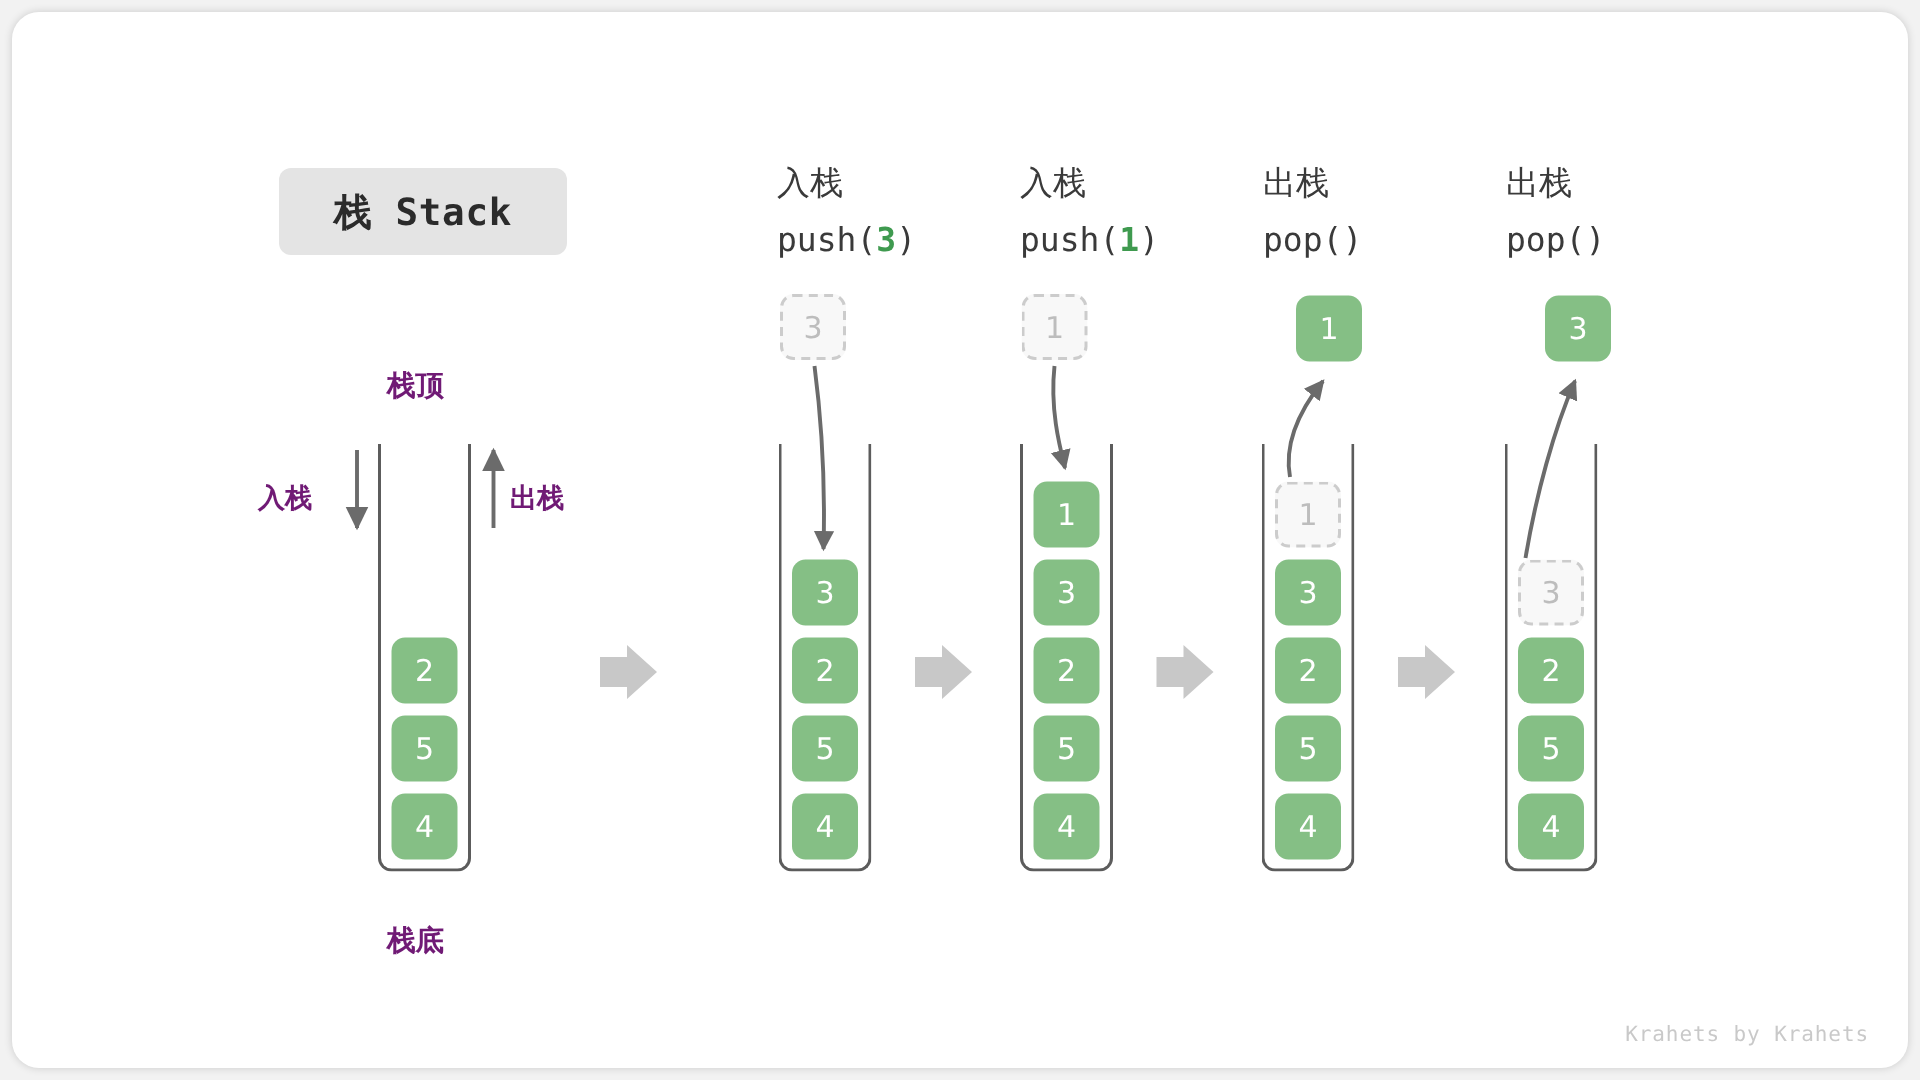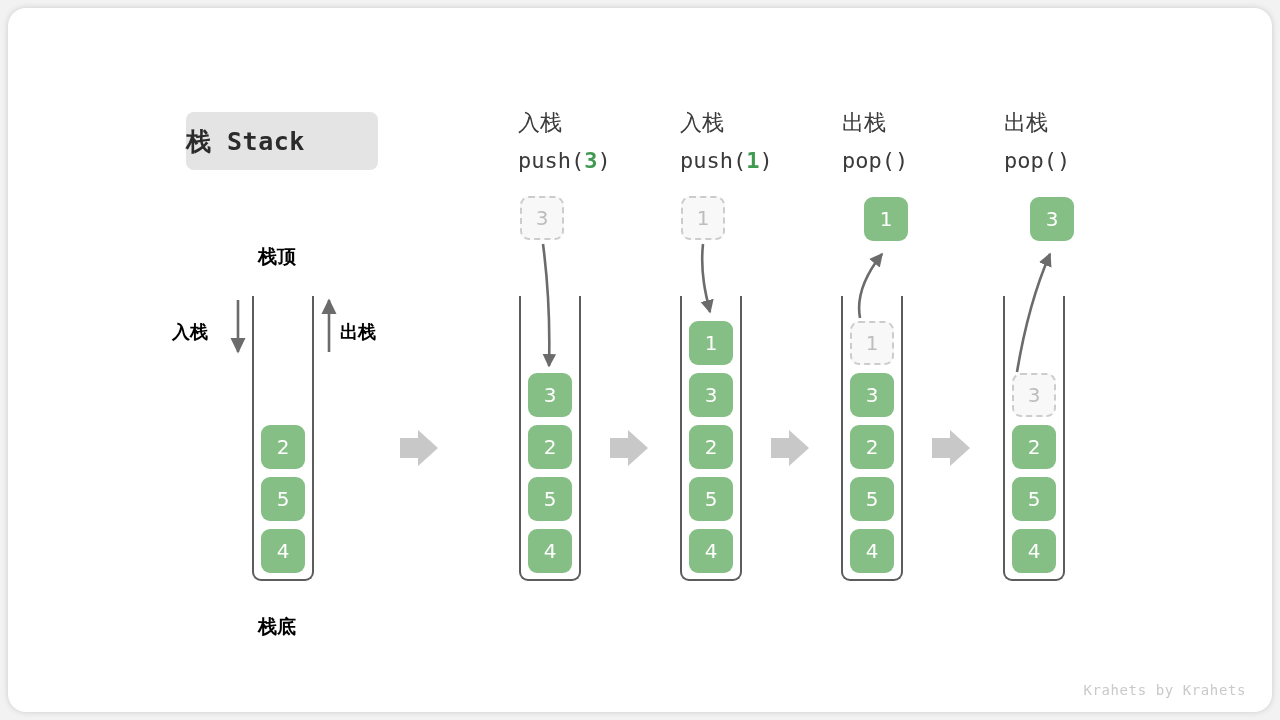--- a/index.html
+++ b/index.html
@@ -37,37 +37,38 @@
   #title-badge {
     position: absolute;
     left: 186px;
     top: 112px;
     width: 192px;
     height: 58px;
     background: #e4e4e4;
     border-radius: 8px;
     display: flex;
     align-items: center;
+    justify-content: center;
   }
   #title-badge .t {
     font-family: "DejaVu Sans Mono", monospace;
     font-size: 25px;
     font-weight: bold;
     color: #2b2b2b;
     letter-spacing: 0.5px;
     white-space: nowrap;
   }
 
   
   .abs { position: absolute; white-space: nowrap; }
 
   .cjk-bold {
     font-family: Liberation Mono, monospace;
     font-weight: bold;
-    color: #000000;
+    color: #701a75;
   }
 
   .col-head {
     font-family: "DejaVu Sans Mono", monospace;
     font-size: 22px;
     color: #3a3a3a;
     line-height: 38px;
     text-align: left;
   }
   .col-head .hl { color: #3f9a4f; font-weight: bold; }

